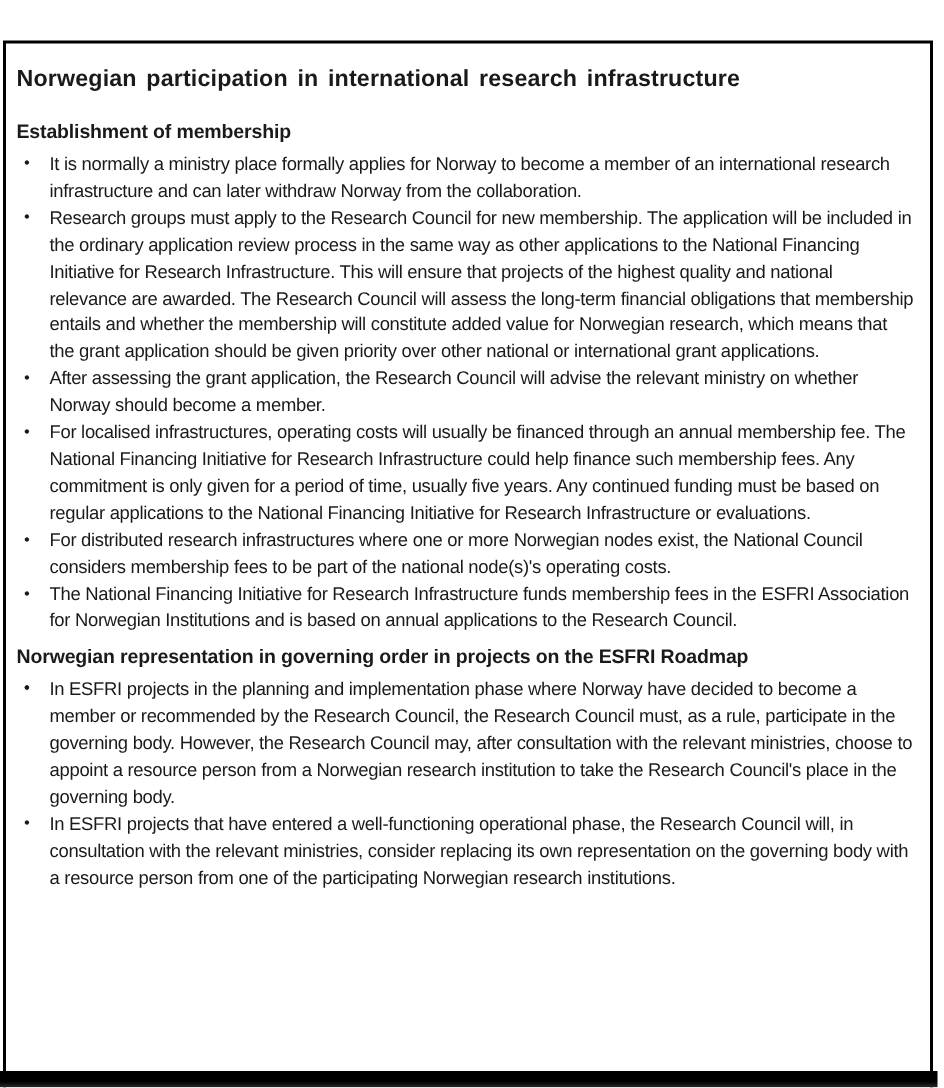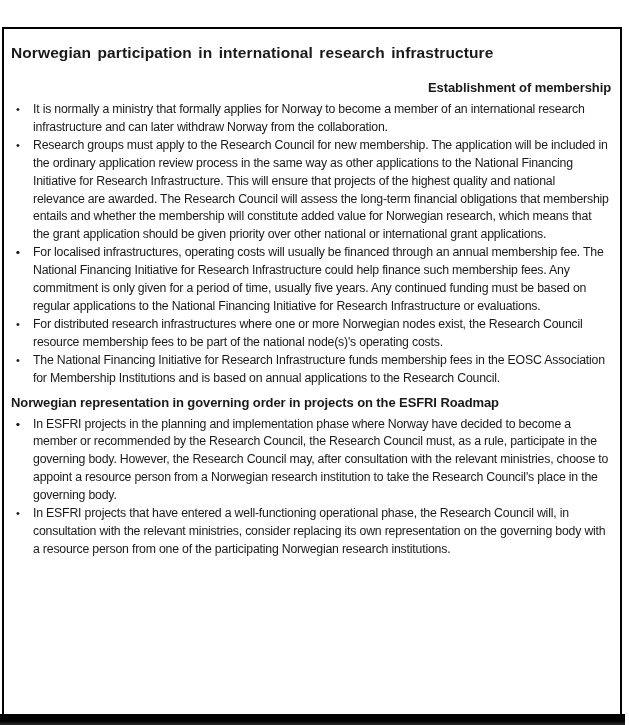--- a/index.html
+++ b/index.html
@@ -52,21 +52,21 @@
     color: var(--text);
   }
   .doc-section h2 {
     margin: 6px 0 4px 0;
     font-size: 13px;
     font-weight: bold;
     line-height: 18px;
     letter-spacing: -0.1px;
     color: var(--text);
   }
-  .doc-section:first-child h2 { margin-top: 0; text-align: right; }
+  .doc-section:first-child h2 { margin-top: 0; }
   ul.bullet-list {
     margin: 0;
     padding: 0 0 0 22px;
     list-style: none;
   }
   ul.bullet-list li {
     position: relative;
     font-size: 12.3px;
     line-height: 17.9px;
     letter-spacing: -0.2px;
@@ -83,31 +83,31 @@
 </head>
 <body>
 
 <div class="page">
   <div class="frame">
     <h1 class="doc-title">Norwegian participation in international research infrastructure</h1>
     <div id="sections">
   <section class="doc-section">
     <h2 class="section-heading">Establishment of membership</h2>
     <ul class="bullet-list">
-            <li><span class="bullet">•</span><span class="bullet-text">It is normally a ministry that formally applies for Norway to become a member of an international research infrastructure and can later withdraw Norway from the collaboration.</span></li>
+            <li><span class="bullet">•</span><span class="bullet-text">It is normally a ministry place formally applies for Norway to become a member of an international research infrastructure and can later withdraw Norway from the collaboration.</span></li>
             <li><span class="bullet">•</span><span class="bullet-text">Research groups must apply to the Research Council for new membership. The application will be included in the ordinary application review process in the same way as other applications to the National Financing Initiative for Research Infrastructure. This will ensure that projects of the highest quality and national relevance are awarded. The Research Council will assess the long-term financial obligations that membership entails and whether the membership will constitute added value for Norwegian research, which means that the grant application should be given priority over other national or international grant applications.</span></li>
-            <li><span class="bullet">•</span></li>
+            <li><span class="bullet">•</span><span class="bullet-text">After assessing the grant application, the Research Council will advise the relevant ministry on whether Norway should become a member.</span></li>
           </ul>
   </section>
 
   <section class="doc-section">
     <ul class="bullet-list">
             <li><span class="bullet">•</span><span class="bullet-text">For localised infrastructures, operating costs will usually be financed through an annual membership fee. The National Financing Initiative for Research Infrastructure could help finance such membership fees. Any commitment is only given for a period of time, usually five years. Any continued funding must be based on regular applications to the National Financing Initiative for Research Infrastructure or evaluations.</span></li>
-            <li><span class="bullet">•</span><span class="bullet-text">For distributed research infrastructures where one or more Norwegian nodes exist, the Research Council resource membership fees to be part of the national node(s)'s operating costs.</span></li>
-            <li><span class="bullet">•</span><span class="bullet-text">The National Financing Initiative for Research Infrastructure funds membership fees in the EOSC Association for Membership Institutions and is based on annual applications to the Research Council.</span></li>
+            <li><span class="bullet">•</span><span class="bullet-text">For distributed research infrastructures where one or more Norwegian nodes exist, the National Council considers membership fees to be part of the national node(s)'s operating costs.</span></li>
+            <li><span class="bullet">•</span><span class="bullet-text">The National Financing Initiative for Research Infrastructure funds membership fees in the ESFRI Association for Norwegian Institutions and is based on annual applications to the Research Council.</span></li>
           </ul>
   </section>
 
   <section class="doc-section">
     <h2 class="section-heading">Norwegian representation in governing order in projects on the ESFRI Roadmap</h2>
     <ul class="bullet-list">
             <li><span class="bullet">•</span></li>
             <li><span class="bullet">•</span><span class="bullet-text">In ESFRI projects in the planning and implementation phase where Norway have decided to become a member or recommended by the Research Council, the Research Council must, as a rule, participate in the governing body. However, the Research Council may, after consultation with the relevant ministries, choose to appoint a resource person from a Norwegian research institution to take the Research Council's place in the governing body.</span></li>
             <li><span class="bullet">•</span><span class="bullet-text">In ESFRI projects that have entered a well-functioning operational phase, the Research Council will, in consultation with the relevant ministries, consider replacing its own representation on the governing body with a resource person from one of the participating Norwegian research institutions.</span></li>
           </ul>

